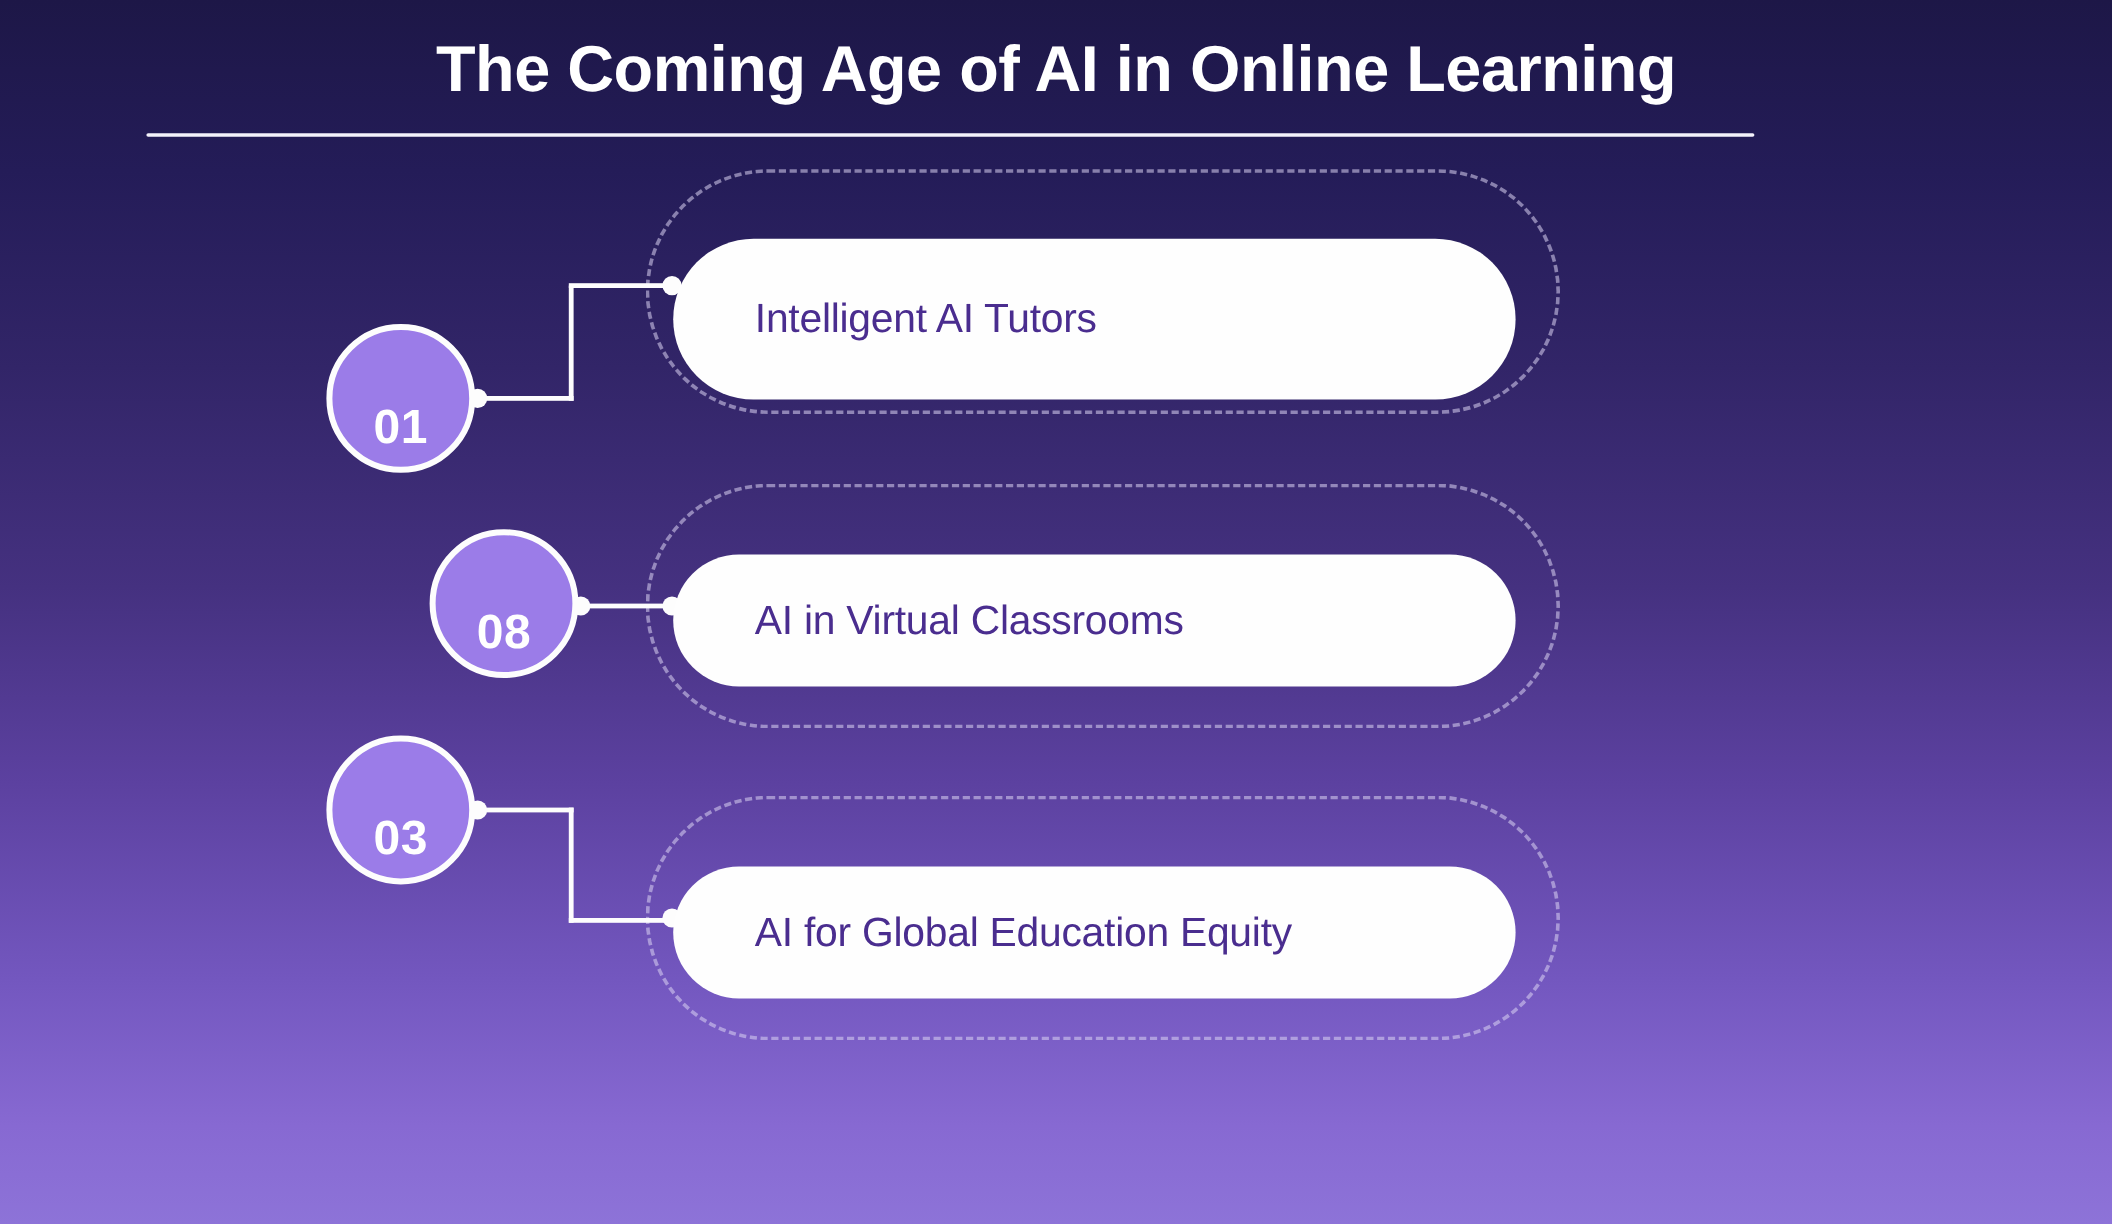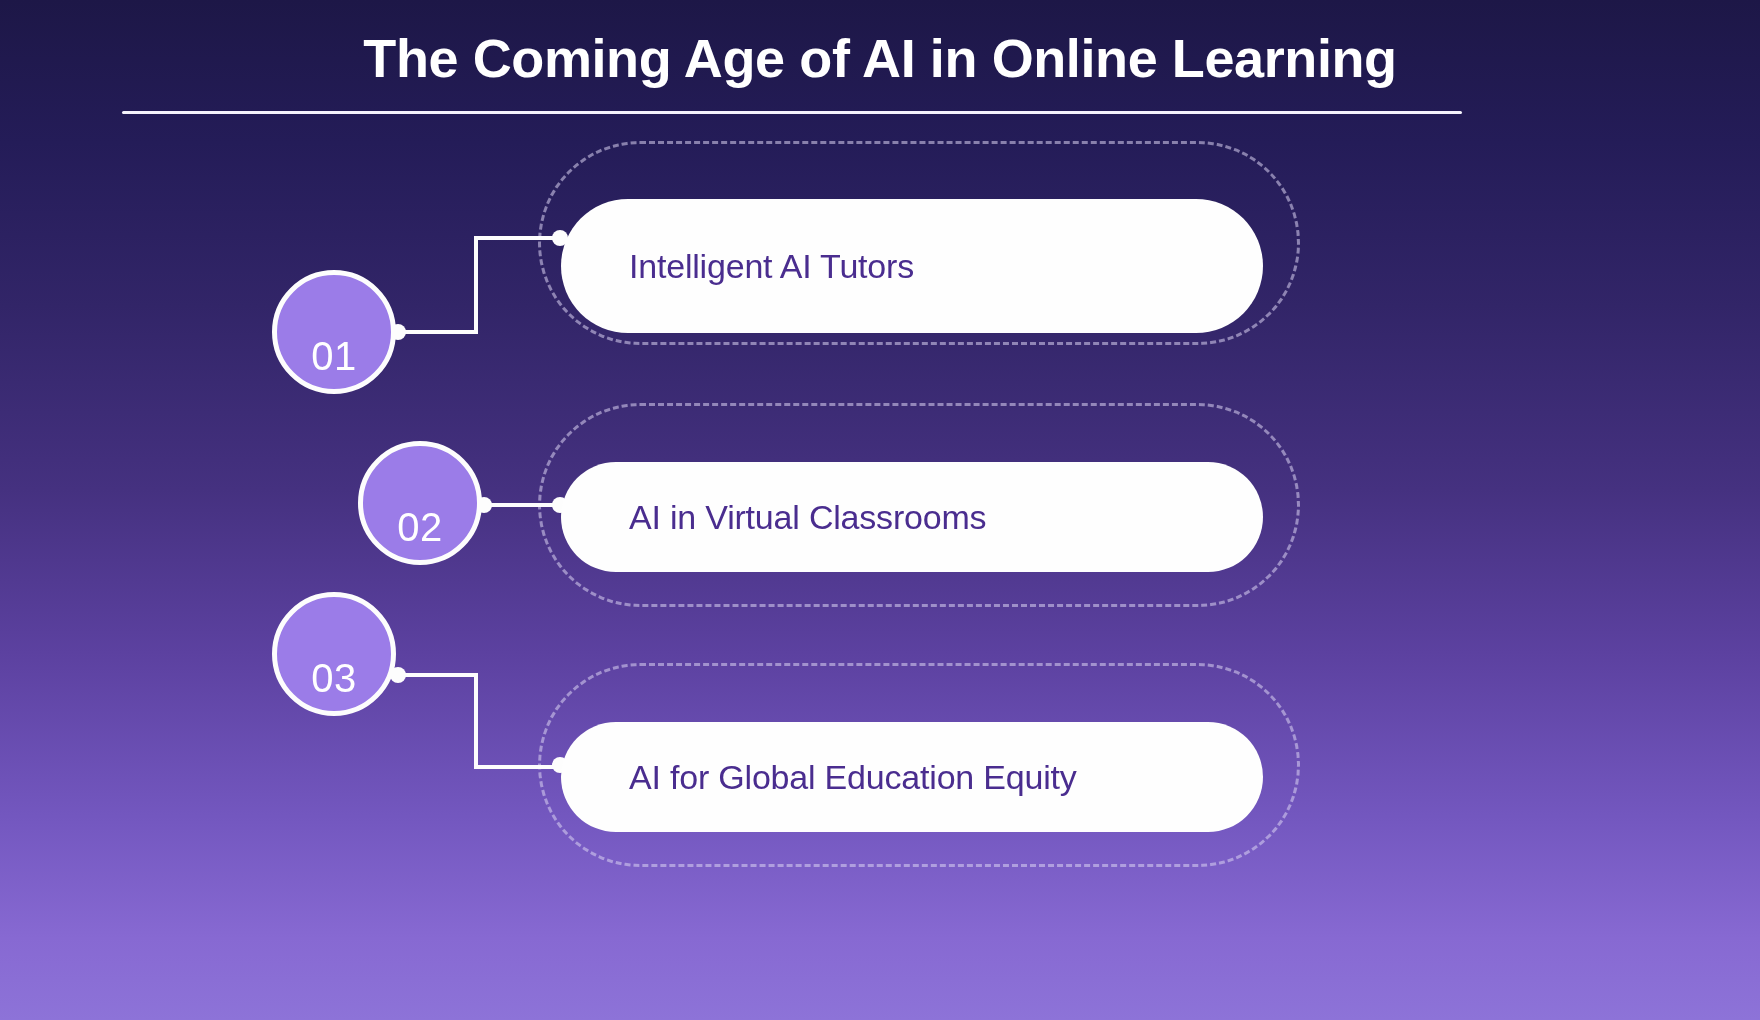--- a/index.html
+++ b/index.html
@@ -74,21 +74,21 @@
     position:absolute;
     width:124px; height:124px;
     border-radius:50%;
     background:#9b7ce8;
     border:5px solid #fdfdfd;
     display:flex; align-items:center; justify-content:center;
   }
   .num-circle-label {
     color:#ffffff;
     font-size:40px;
-    font-weight:normal;
+    font-weight:bold;
     letter-spacing:0.5px;
     margin-top:48px;
   }
 
   
   .conn-h, .conn-v {
     position:absolute; background:#fdfdfd;
   }
   .conn-h { height:4px; }
   .conn-v { width:4px; }
@@ -114,21 +114,21 @@
   #pill-2   { left:538px; top:403px; width:762px; height:204px; }
   #card-2   { left:561px; top:438px; width:702px; height:110px; }
   #circle-2 { left:358px; top:441px; }
   #c2-h1    { left:482px; top:503px; width:80px; }
   #c2-dot-a { left:476px; top:497px; }
   #c2-dot-b { left:552px; top:497px; }
 
   
   #pill-3   { left:538px; top:663px; width:762px; height:204px; }
   #card-3   { left:561px; top:698px; width:702px; height:110px; }
-  #circle-3 { left:272px; top:592px; }
+  #circle-3 { left:272px; top:613px; }
   #c3-h1    { left:396px; top:673px; width:82px; }
   #c3-v     { left:474px; top:673px; height:96px; }
   #c3-h2    { left:474px; top:765px; width:88px; }
   #c3-dot-a { left:390px; top:667px; }
   #c3-dot-b { left:552px; top:757px; }
 </style>
 </head>
 <body>
 
 <div id="title-block">
@@ -159,21 +159,21 @@
 
   <div class="conn-h" id="c2-h1"></div>
   <div class="conn-dot" id="c2-dot-a"></div>
   <div class="conn-dot" id="c2-dot-b"></div>
 
   <div class="card" id="card-2">
     <span class="card-label">AI in Virtual Classrooms</span>
   </div>
 
   <div class="num-circle" id="circle-2">
-    <span class="num-circle-label">02</span>
+    <span class="num-circle-label">08</span>
   </div>
 </div>
 
 <div class="row" id="row-3">
   <div class="dashed-pill" id="pill-3"></div>
 
   <div class="conn-h" id="c3-h1"></div>
   <div class="conn-v" id="c3-v"></div>
   <div class="conn-h" id="c3-h2"></div>
   <div class="conn-dot" id="c3-dot-a"></div>

